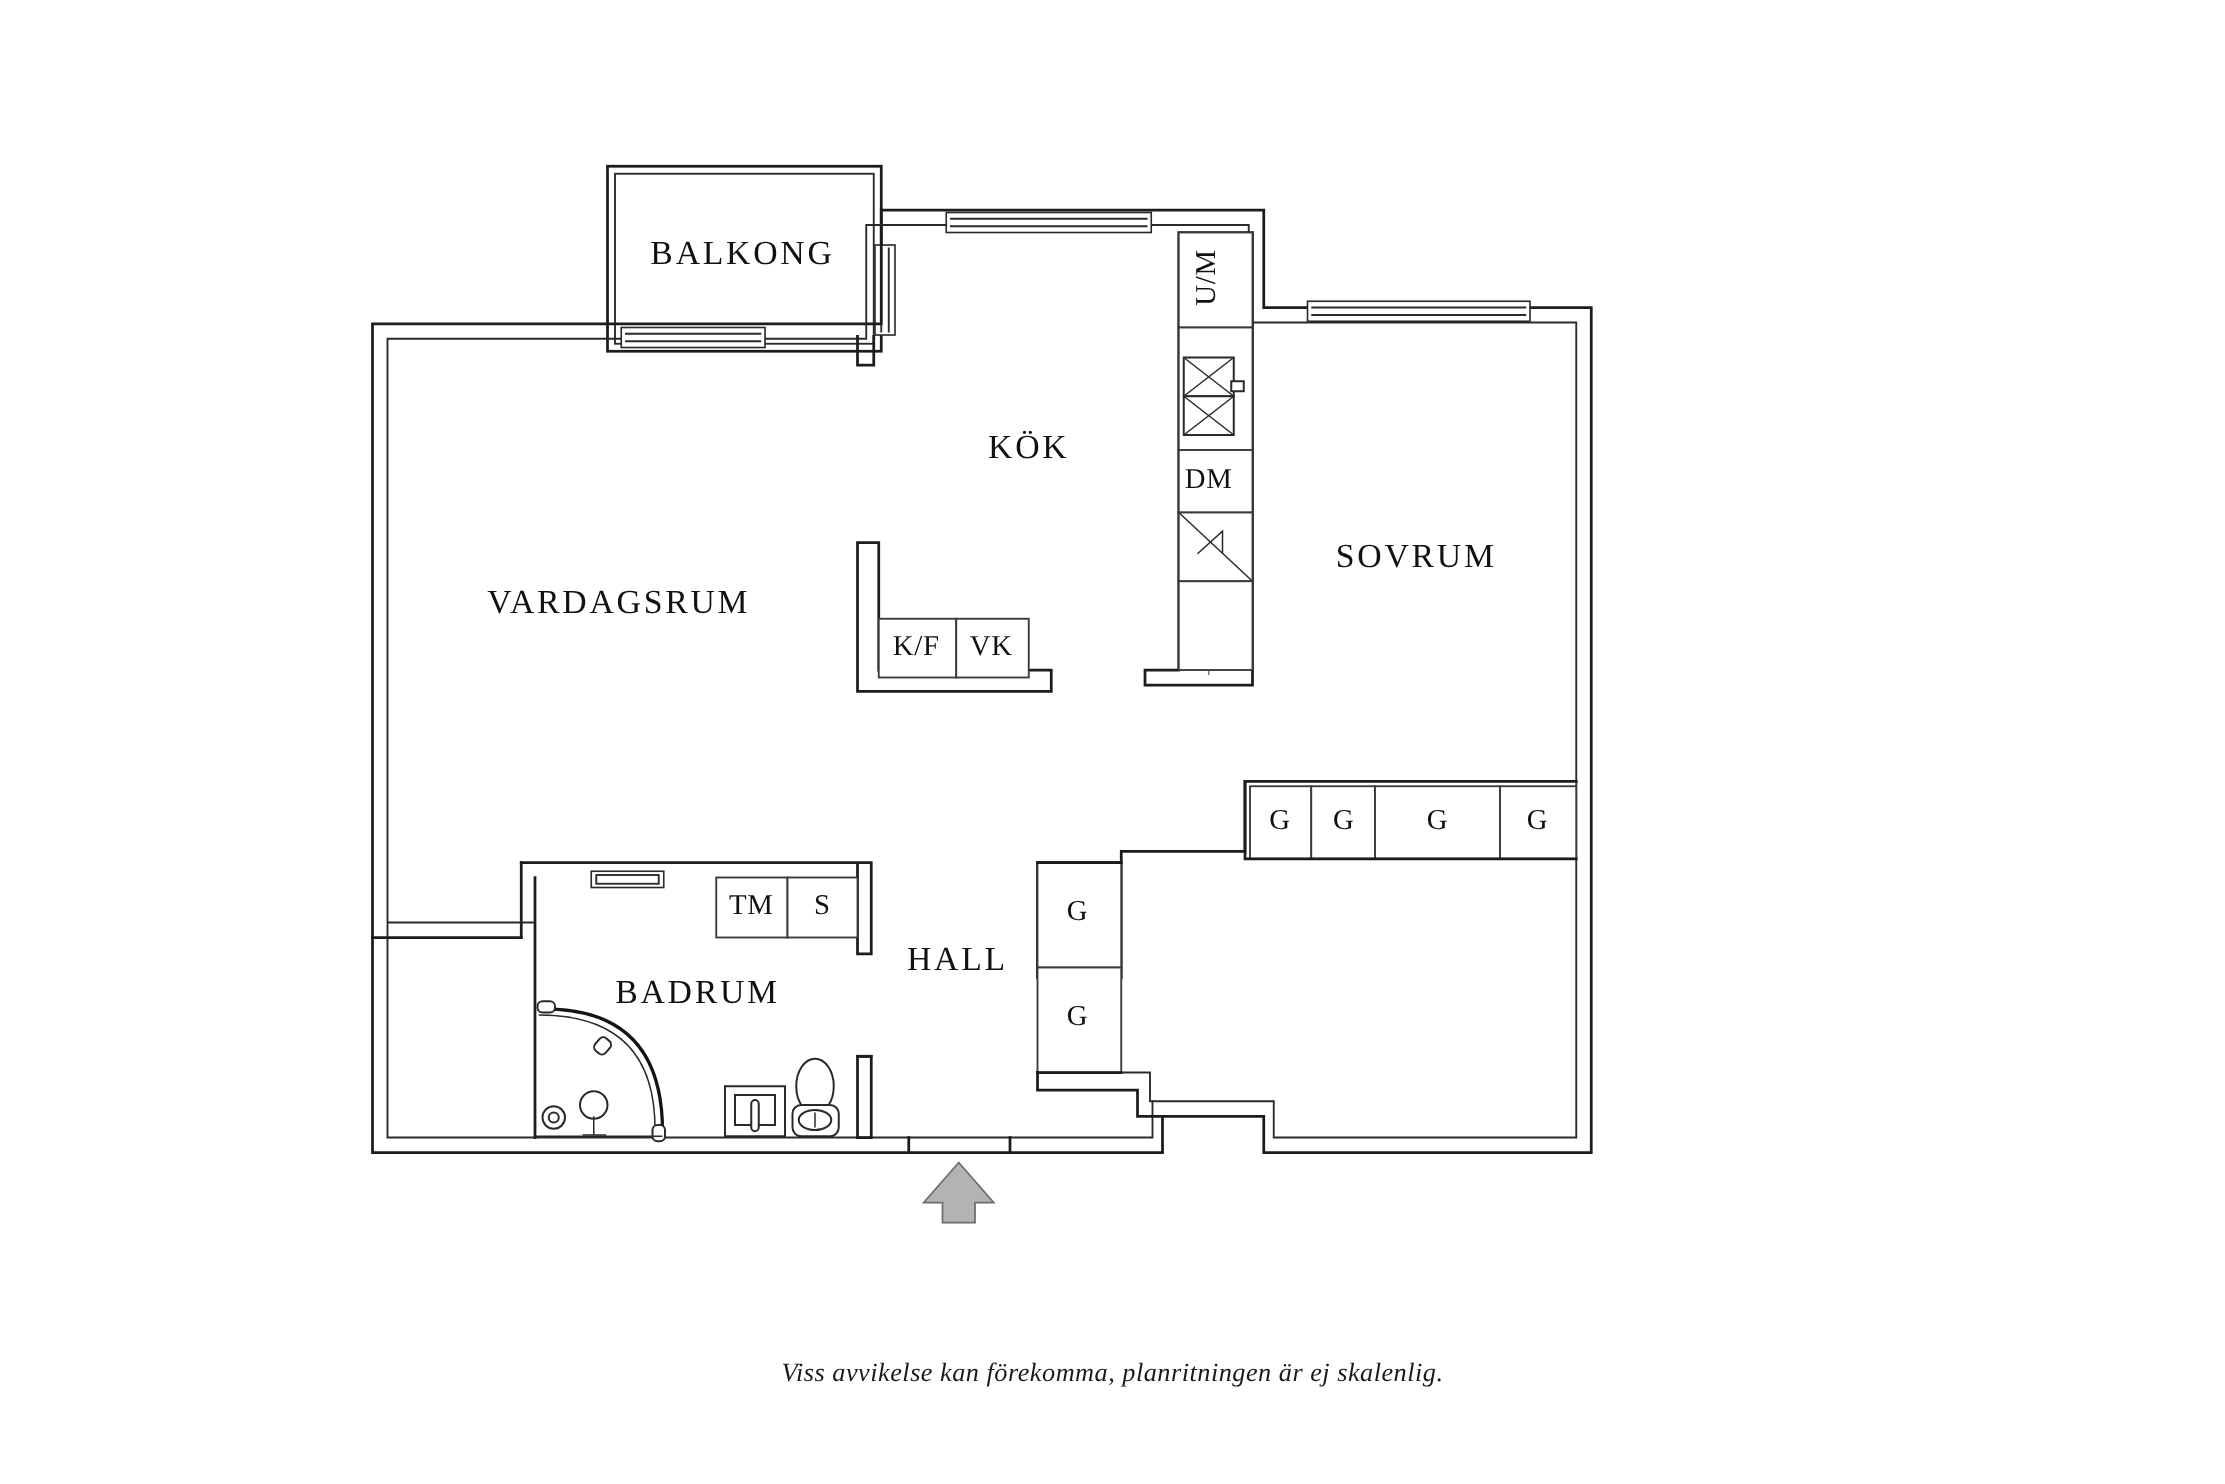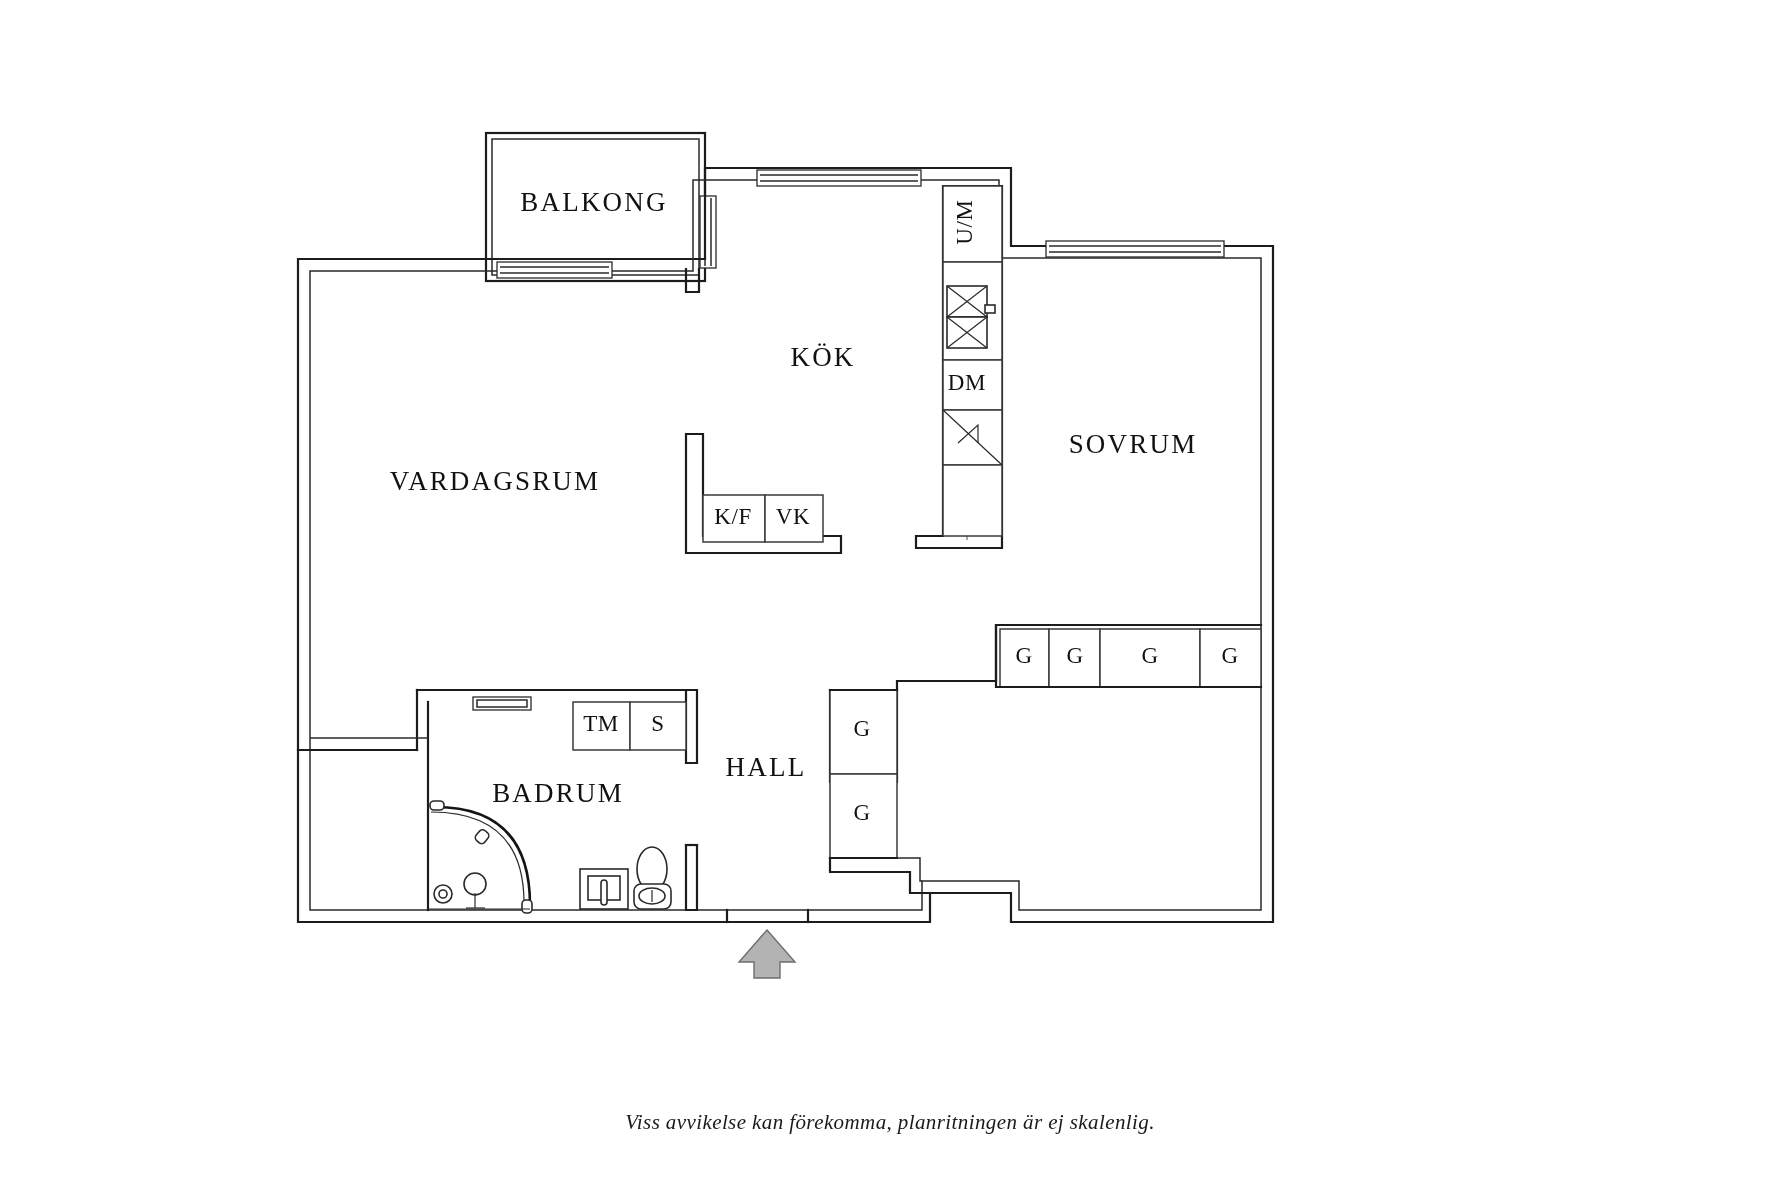--- a/index.html
+++ b/index.html
@@ -90,21 +90,21 @@
     text-anchor: middle;
   }
   .unit-label {
     font-size: 23px;
     letter-spacing: 0.6px;
     text-anchor: middle;
   }
   .caption {
     position: absolute;
     left: 0;
-    top: 1110px;
+    top: 1086px;
     width: 1780px;
     text-align: center;
     font-style: italic;
     font-size: 21px;
     letter-spacing: 0.4px;
     color: #1a1a1a;
     font-family: "Liberation Serif", "DejaVu Serif", serif;
   }
 </style>
 </head>

